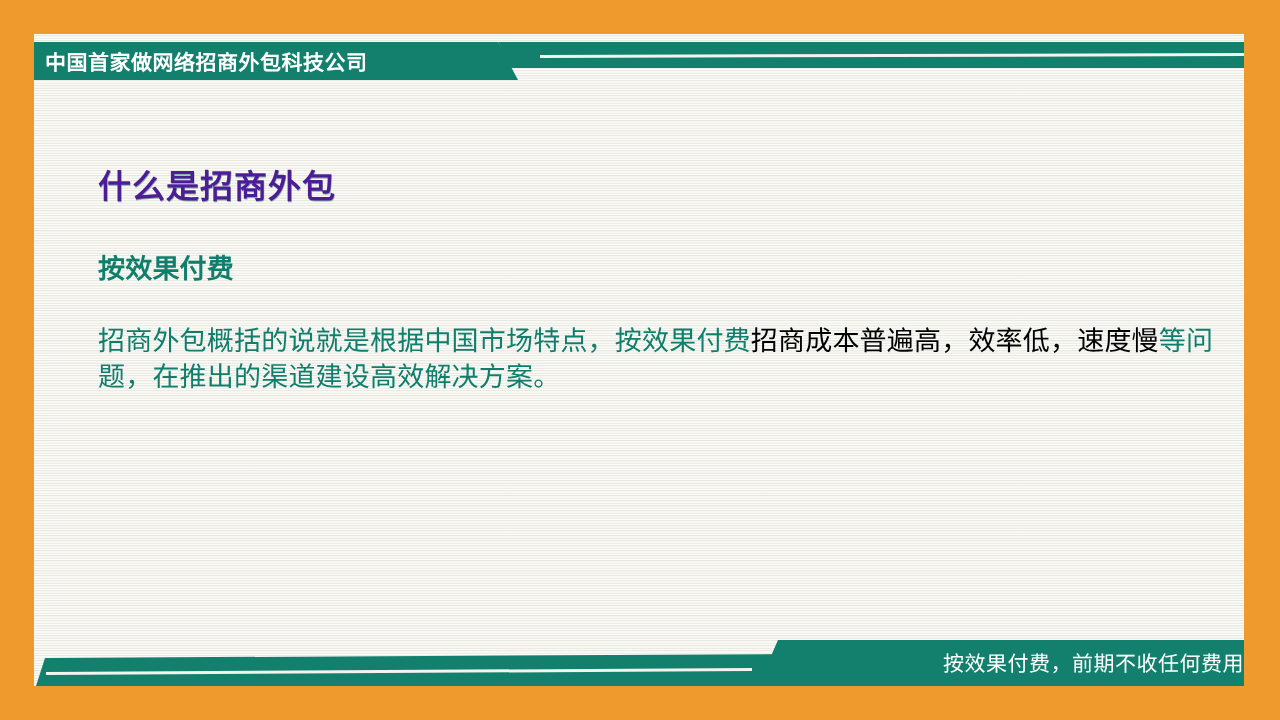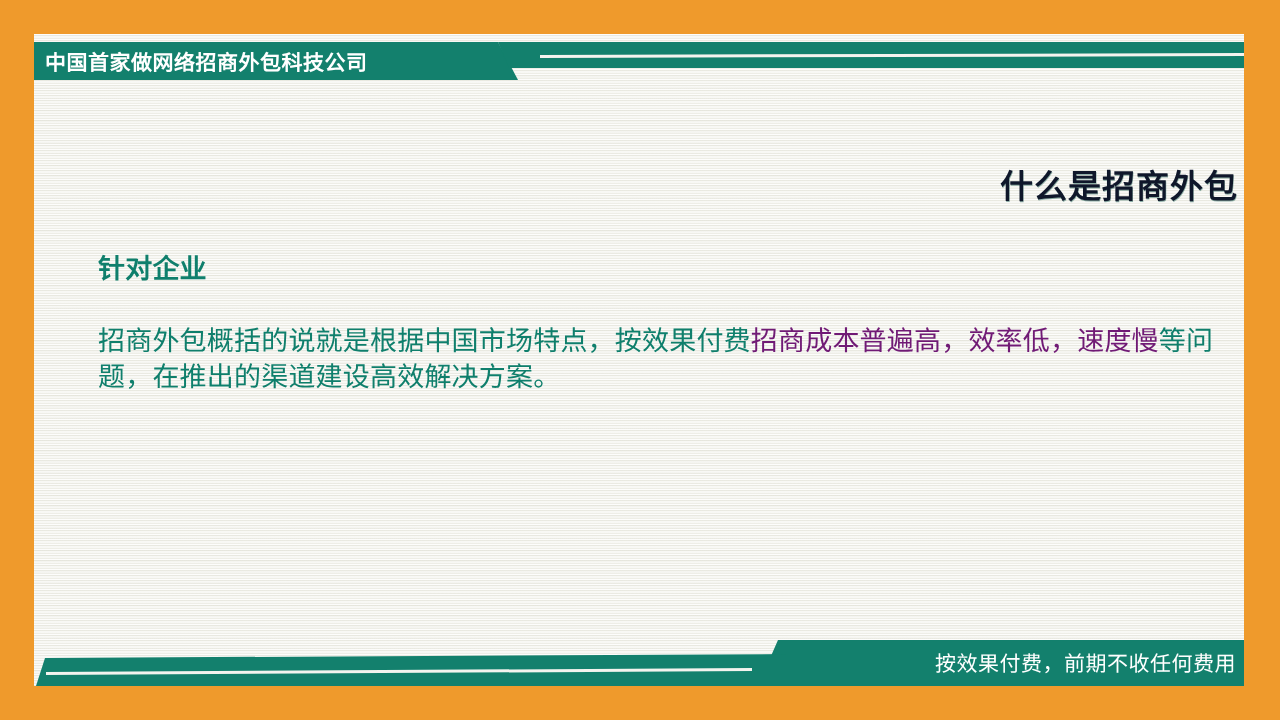--- a/index.html
+++ b/index.html
@@ -78,65 +78,64 @@
     position: absolute;
     left: 0;
     top: 628px;
     width: 1280px;
     height: 92px;
     pointer-events: none;
   }
   .footer svg { display: block; }
   .footer-text {
     position: absolute;
-    right: 44px;
+    right: 36px;
     top: 14px;
     height: 40px;
     display: flex;
     align-items: center;
     color: #ffffff;
     font-size: 21px;
     font-weight: normal;
     letter-spacing: 0.5px;
     white-space: nowrap;
   }
 
   
   .content {
     position: absolute;
     left: 98px;
     top: 166px;
     width: 1140px;
   }
   .heading {
-    color: #0f172a;
+    color: #4c1d95;
     font-size: 33px;
     font-weight: bold;
     line-height: 1.25;
     letter-spacing: 1px;
     margin: 0 0 44px 0;
     text-shadow: 0.5px 0.5px 0 rgba(17,90,78,0.45);
-    text-align: right;
   }
   .para {
     color: #0f7f6c;
     font-size: 27px;
     line-height: 36px;
     margin: 0;
     letter-spacing: 0.2px;
   }
   .para-lead {
     font-weight: bold;
     display: block;
   }
   .para-gap {
     height: 36px;
   }
   .dark {
-    color: #701a75;
+    color: #000000;
   }
 </style>
 </head>
 <body>
 
 <div class="slide">
 
   <div class="canvas"></div>
 
   <div class="header">
@@ -161,21 +160,21 @@
       <polygon points="46,44 752,40 752,43 46,47" fill="#f4f4ef"></polygon>
     </svg>
     <div class="footer-text">按效果付费，前期不收任何费用</div>
   </div>
 
   <div class="content">
 
     <h1 class="heading">什么是招商外包</h1>
 
     <p class="para">
-      <span class="para-lead">针对企业</span>
+      <span class="para-lead">按效果付费</span>
     </p>
 
     <div class="para-gap"></div>
 
     <p class="para"><span>招商外包概括的说就是根据中国市场特点，按效果付费</span><span class="dark">招商成本普遍高，效率低，速度慢</span><span>等问题，在推出的渠道建设高效解决方案。</span></p>
 
   </div>
 
 </div>
 

